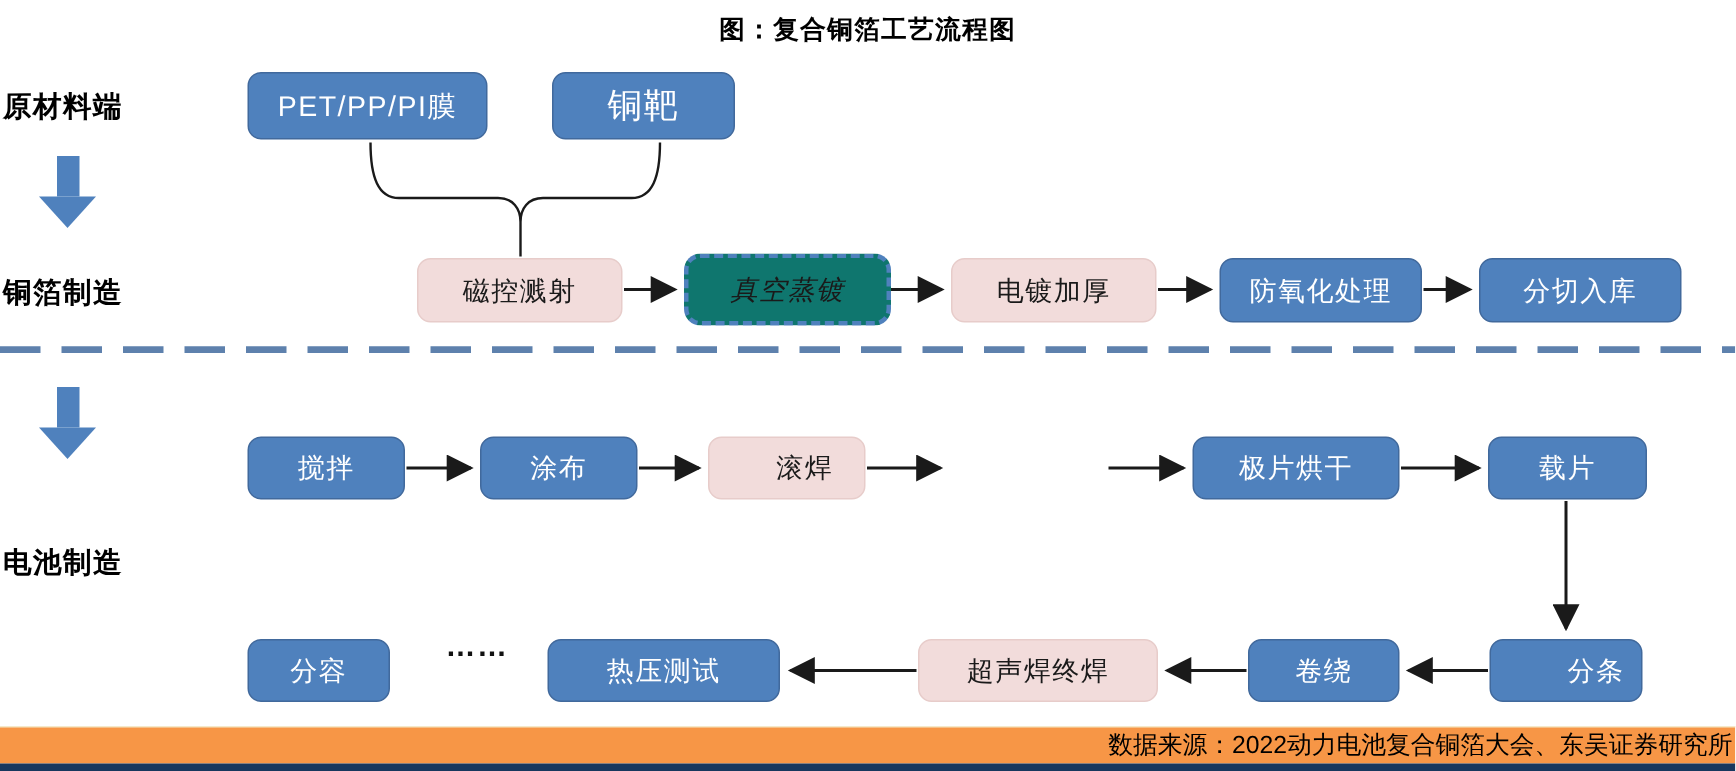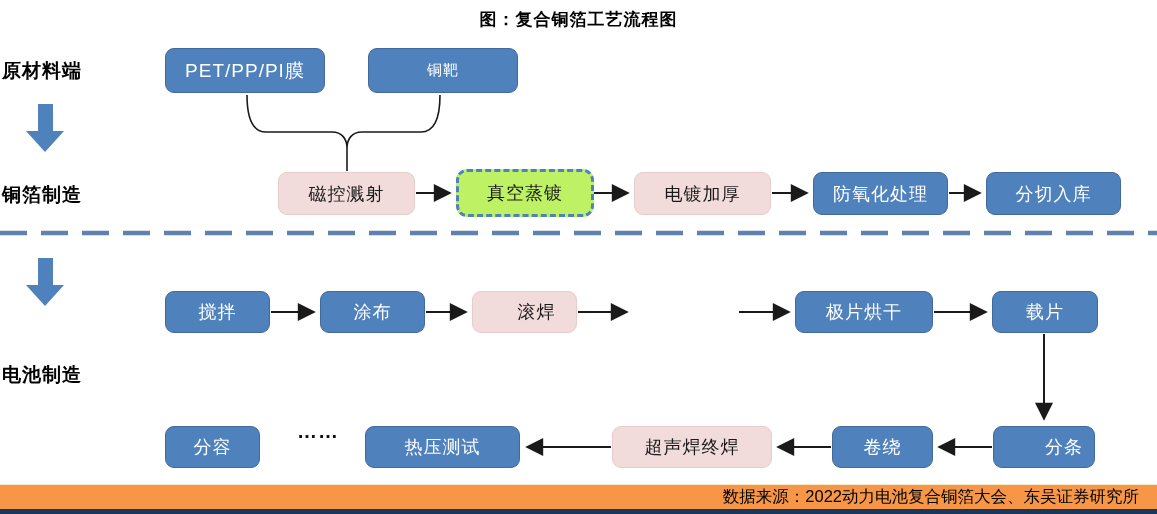--- a/index.html
+++ b/index.html
@@ -13,35 +13,35 @@
   }
   .stage-label{
     position:absolute;left:2px;font-size:19px;font-weight:bold;letter-spacing:1px;
   }
   .node{
     position:absolute;display:flex;align-items:center;justify-content:center;
     border-radius:9px;font-size:18px;letter-spacing:1px;box-sizing:border-box;
   }
   .node.blue{background:var(--accent_blue);color:#fff;border:1px solid #41699C;}
   .node.pink{background:var(--pink);color:#1a1a1a;border:1px solid #E7CCCA;}
-  .node.dashed{background:#bef264;color:#1a1a1a;border:3px dashed var(--accent_blue);border-radius:11px;}
+  .node.dashed{background:#0f766e;color:#1a1a1a;border:3px dashed var(--accent_blue);border-radius:11px;font-style:italic;}
   .down-arrow{position:absolute;width:38px;}
   .down-arrow .shaft{width:15px;height:27px;margin:0 auto;background:var(--accent_blue);}
   .down-arrow .head{
     width:0;height:0;margin:0 auto;
     border-left:19px solid transparent;border-right:19px solid transparent;
     border-top:21px solid var(--accent_blue);
   }
   .ellipsis{position:absolute;font-size:20px;font-weight:bold;letter-spacing:1px;color:#111;}
   #connectors{position:absolute;left:0;top:0;pointer-events:none;}
   .source-bar{
     position:absolute;left:0;top:484px;width:100%;height:25px;
     background:var(--orange_bar);box-sizing:border-box;
     display:flex;align-items:center;justify-content:flex-end;
-    padding-right:18px;font-size:16.5px;color:#000;border-top:1px solid #f5e9c9;
+    padding-right:2px;font-size:16.5px;color:#000;border-top:1px solid #f5e9c9;
   }
   .bottom-bar{position:absolute;left:0;top:509px;width:100%;height:5px;background:var(--navy_bar);}
 </style>
 </head>
 <body>
 
 <div id="canvas">
 
   <div class="title">图：复合铜箔工艺流程图</div>
 
@@ -82,21 +82,21 @@
     <line x1="934" y1="312" x2="986" y2="312" style="stroke:var(--connector_black)" stroke-width="2" marker-end="url(#ah)"></line>
 
     <line x1="1044" y1="334" x2="1044" y2="419" style="stroke:var(--connector_black)" stroke-width="2" marker-end="url(#ah)"></line>
 
     <line x1="611" y1="447" x2="527" y2="447" style="stroke:var(--connector_black)" stroke-width="2" marker-end="url(#ah)"></line>
     <line x1="831" y1="447" x2="778" y2="447" style="stroke:var(--connector_black)" stroke-width="2" marker-end="url(#ah)"></line>
     <line x1="992" y1="447" x2="939" y2="447" style="stroke:var(--connector_black)" stroke-width="2" marker-end="url(#ah)"></line>
   </svg>
 
   <div class="node blue" style="left:165px;top:48px;width:160px;height:45px;font-size:19px;text-align:center;">PET/PP/PI膜</div>
-  <div class="node blue" style="left:368px;top:48px;width:150px;height:45px;font-size:15px;">铜靶</div>
+  <div class="node blue" style="left:368px;top:48px;width:122px;height:45px;font-size:23px;">铜靶</div>
 
   <div class="node pink" style="left:278px;top:172px;width:137px;height:43px;">磁控溅射</div>
   <div class="node dashed" style="left:456px;top:169px;width:138px;height:48px;">真空蒸镀</div>
   <div class="node pink" style="left:634px;top:172px;width:137px;height:43px;">电镀加厚</div>
   <div class="node blue" style="left:813px;top:172px;width:135px;height:43px;">防氧化处理</div>
   <div class="node blue" style="left:986px;top:172px;width:135px;height:43px;">分切入库</div>
 
   <div class="node blue" style="left:165px;top:291px;width:105px;height:42px;">搅拌</div>
   <div class="node blue" style="left:320px;top:291px;width:105px;height:42px;">涂布</div>
   <div class="node pink" style="left:472px;top:291px;width:105px;height:42px;padding-left:24px;">滚焊</div>

